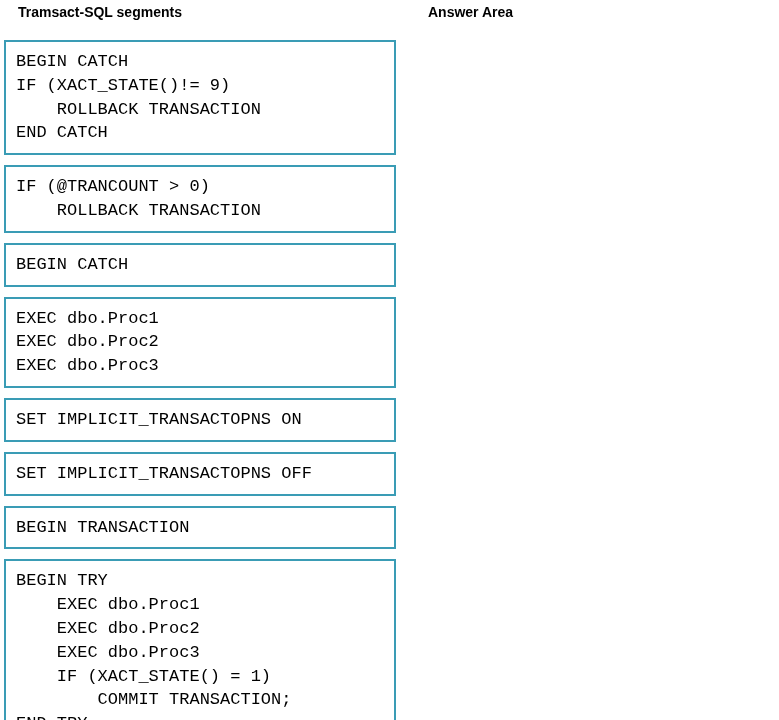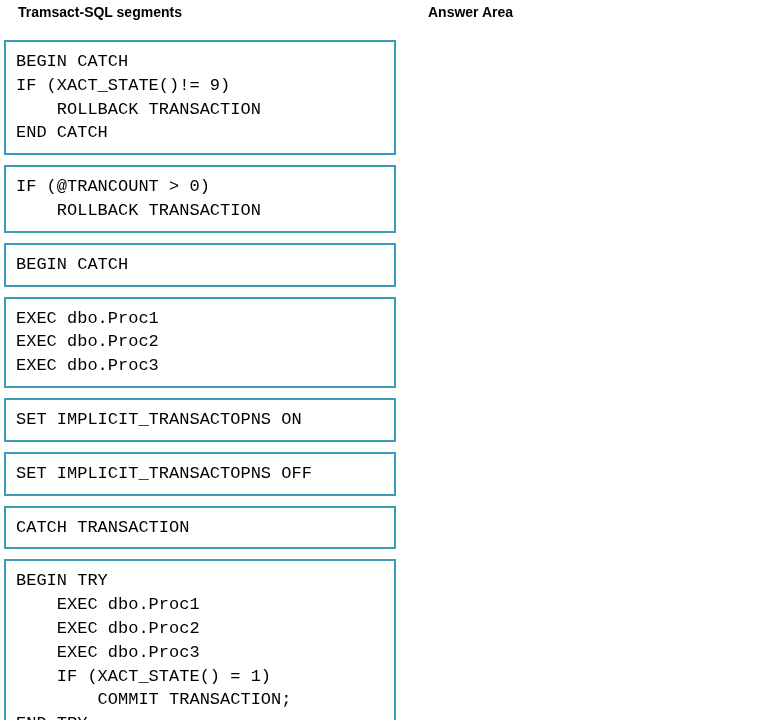--- a/index.html
+++ b/index.html
@@ -59,21 +59,21 @@
     ROLLBACK TRANSACTION
 END CATCH</div>
     <div class="segment">IF (@TRANCOUNT &gt; 0)
     ROLLBACK TRANSACTION</div>
     <div class="segment">BEGIN CATCH</div>
     <div class="segment">EXEC dbo.Proc1
 EXEC dbo.Proc2
 EXEC dbo.Proc3</div>
     <div class="segment">SET IMPLICIT_TRANSACTOPNS ON</div>
     <div class="segment">SET IMPLICIT_TRANSACTOPNS OFF</div>
-    <div class="segment">CATCH TRANSACTION</div>
+    <div class="segment">BEGIN TRANSACTION</div>
     <div class="segment">BEGIN TRY
     EXEC dbo.Proc1
     EXEC dbo.Proc2
     EXEC dbo.Proc3
     IF (XACT_STATE() = 1)
         COMMIT TRANSACTION;
 END TRY</div>
   </div>
   <div class="column right-column">
     <div class="heading">Answer Area</div>

